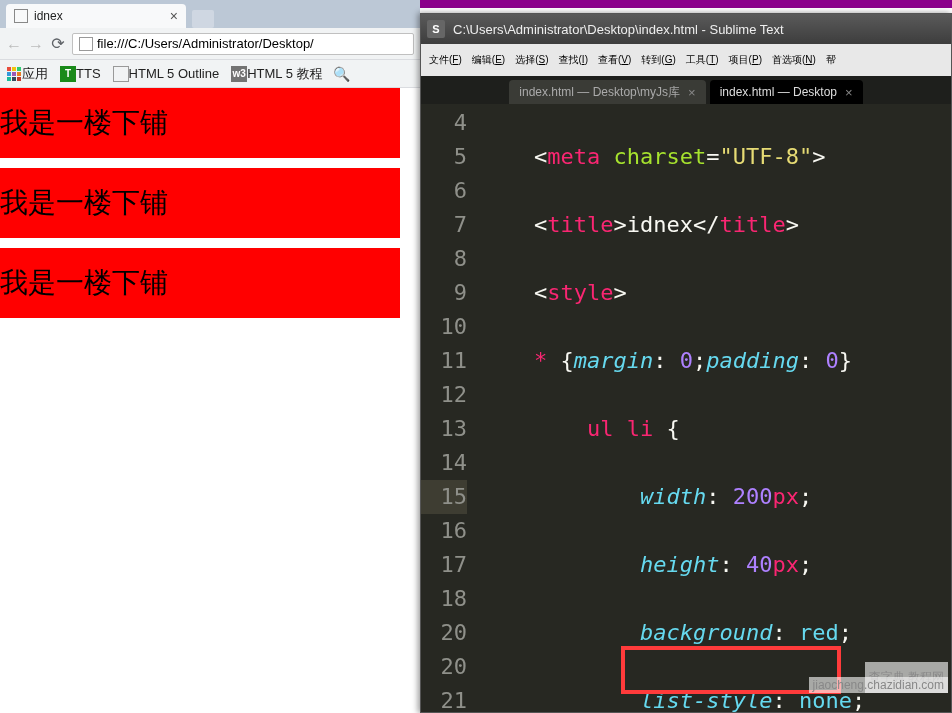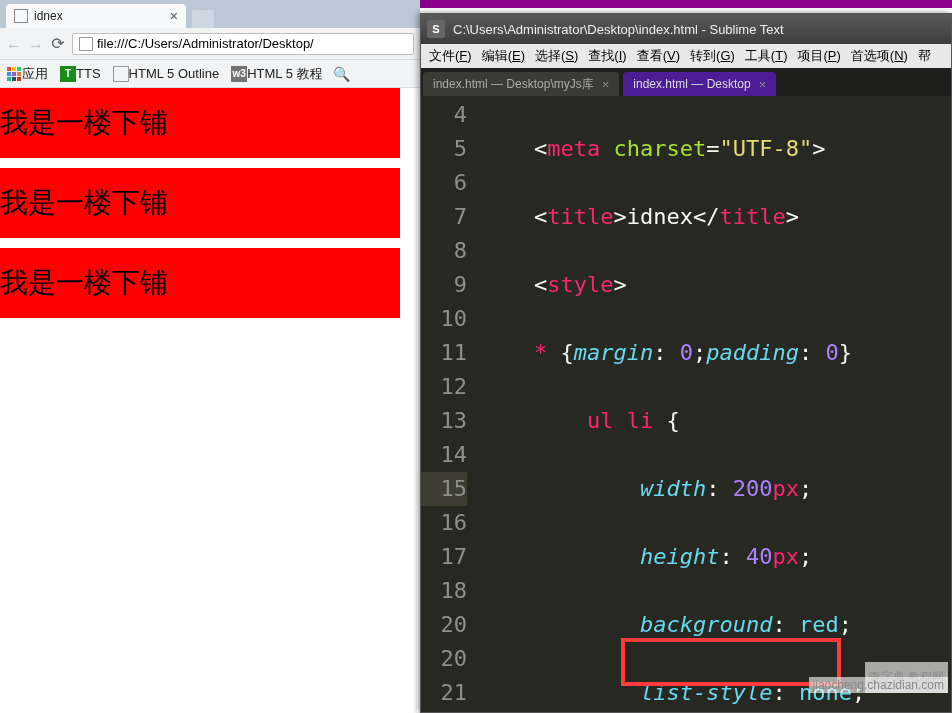--- a/index.html
+++ b/index.html
@@ -33,27 +33,27 @@
 .ico.doc { background: none; border:1px solid #999; }
 .ico.w3 { background:#737373; }
 .ico.mag { background: none; color:#555; font-size:14px; }
 .chrome-page { flex:1; background:#fff; }
 .red-li { width: 400px; height: 70px; background: red; margin-bottom: 10px; display: flex; align-items: center; font-size: 28px; font-family: SimSun, serif; color: #000; padding-left: 0; }
 
 
 .sublime { position: absolute; left: 420px; top: 13px; right: 0; bottom: 0; background: #272822; display: flex; flex-direction: column; border: 1px solid #555; box-shadow: -2px 0 6px rgba(0,0,0,.4); }
 .st-title { height: 30px; background: linear-gradient(#5a5a5a,#3d3d3d); display: flex; align-items: center; padding: 0 6px; gap: 8px; color: #eee; font-size: 13px; }
 .st-logo { width: 18px; height: 18px; background:#666; border-radius:2px; display:flex;align-items:center;justify-content:center;color:#fff;font-size:11px;font-weight:bold; }
-.st-menu { height: 24px; background: #e8e8e8; display:flex; align-items:center; padding:0 4px; gap: 2px; font-size: 13px; color:#000; }
+.st-menu { height: 32px; background: #e8e8e8; display:flex; align-items:center; padding:0 4px; gap: 2px; font-size: 10px; color:#000; }
 .st-menu span { padding: 0 4px; }
 .st-menu u { text-decoration: underline; }
-.st-tabs { height: 28px; background: #1e1f1c; display:flex; align-items:flex-end; padding: 0 2px; gap:4px; }
+.st-tabs { height: 28px; background: #1e1f1c; display:flex; align-items:flex-end; padding: 0 8px; gap:4px;justify-content:center; }
 .st-tab { height: 24px; padding: 0 10px; display:flex; align-items:center; gap:8px; font-size:12px; border-radius:4px 4px 0 0; }
 .st-tab.inactive { background:#3a3b36; color:#aaa; }
-.st-tab.active { background:#4c1d95; color:#ddd; }
+.st-tab.active { background:#000000; color:#ddd; }
 .st-tab .x { color:#888; font-size:13px; }
 .st-editor { flex:1; display:flex; font-family: Consolas, monospace; font-size: 22px; line-height: 34px; overflow:hidden; position:relative; }
 .gutter { width: 60px; background:#272822; color:#8f908a; text-align:right; padding: 2px 14px 0 0; }
 .gutter div { height:34px; }
 .gutter .hl { background:#3e3d32; }
 .code { flex:1; background:#272822; color:#f8f8f2; padding-top:2px; white-space:pre; position:relative; }
 .code .ln { height:34px; }
 .p  { color:#f8f8f2; }   
 .tg { color:#f92672; }   
 .at { color:#a6e22e; }   

